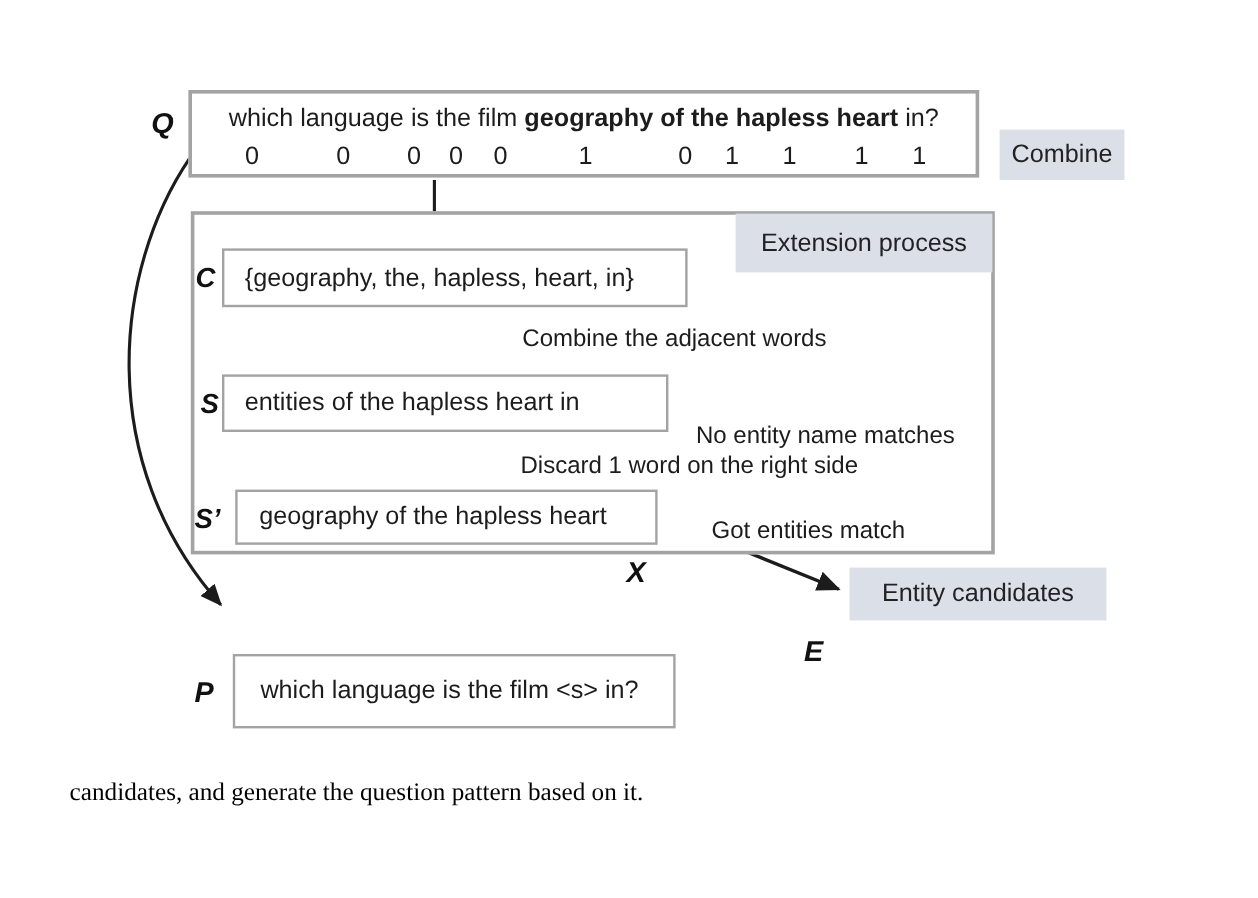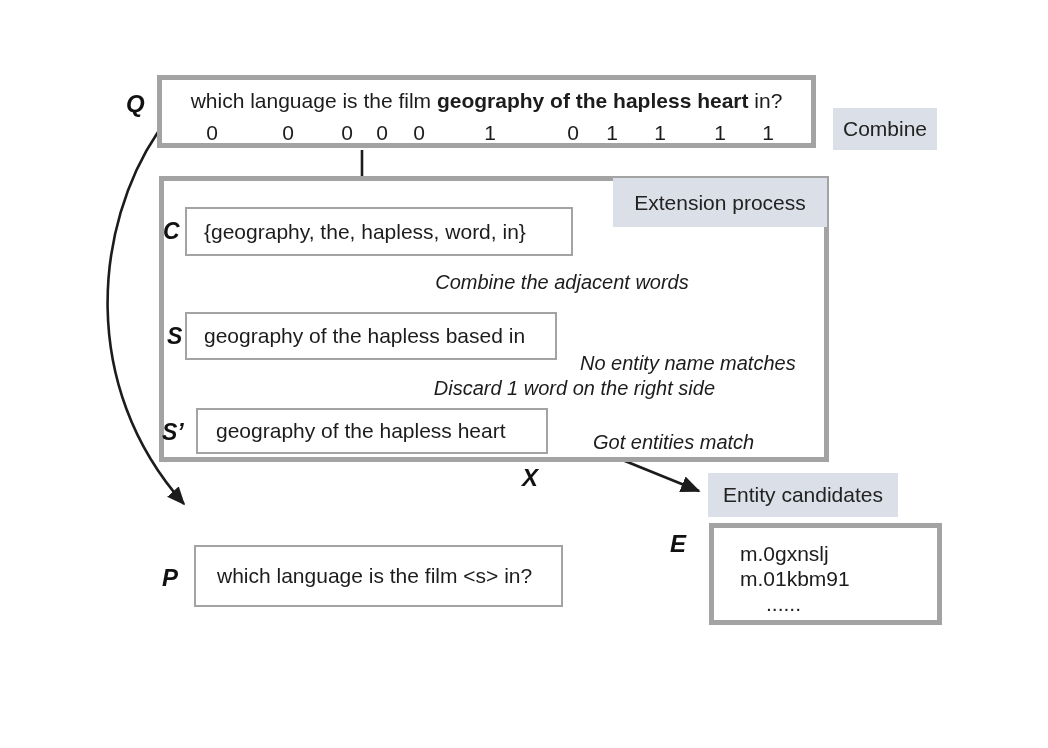--- a/index.html
+++ b/index.html
@@ -1,26 +1,26 @@
 <!DOCTYPE html>
 <html><head>
 <meta charset="utf-8">
 <style>
   html,body{margin:0;padding:0;background:#ffffff;}
   .canvas{
     position:relative;width:1048px;height:748px;background:#ffffff;
     font-family:"Liberation Sans", sans-serif;color:#1c1c1c;overflow:hidden;
   }
   .abs{position:absolute;}
-  .box{position:absolute;background:#ffffff;border:5px solid #a3a3a3;box-sizing:border-box;}
+  .box{position:absolute;background:#ffffff;border:3px solid #a3a3a3;box-sizing:border-box;}
   .box.thin{border-width:2px;}
   .graybox{position:absolute;background:#dbdfe7;box-sizing:border-box;
     display:flex;align-items:center;justify-content:center;font-size:21px;color:#222;}
   .vlabel{position:absolute;font-weight:bold;font-style:italic;font-size:24px;color:#111;}
-  .note{position:absolute;font-style:italic;font-size:20px;color:#1c1c1c;white-space:nowrap;}
+  .note{position:absolute;font-size:20px;color:#1c1c1c;white-space:nowrap;}
   .boxtext{display:flex;align-items:center;height:100%;font-size:21px;white-space:nowrap;}
   svg.overlay{position:absolute;left:0;top:0;pointer-events:none;}
   .digit{position:absolute;transform:translateX(-50%);font-size:21px;}
   .caption{position:absolute;left:58px;top:646px;width:950px;
     font-family:"Liberation Serif", serif;font-size:21px;line-height:28px;color:#000;}
   .cap-line{text-align:justify;text-align-last:justify;}
   .cap-line.last{text-align-last:left;}
   .elist{font-size:21px;line-height:25px;padding:13px 0 0 26px;}
   .elist .dots{padding-left:26px;}
 </style>
@@ -64,54 +64,48 @@
   </div>
 
   <div class="graybox" style="left:833px;top:108px;width:104px;height:42px;">Combine</div>
 
   <div class="box" style="left:159px;top:176px;width:670px;height:286px;"></div>
 
   <div class="graybox" style="left:613px;top:178px;width:214px;height:49px;">Extension process</div>
 
   <div class="vlabel" style="left:163px;top:218px;font-size:23px;">C</div>
   <div class="box thin" style="left:185px;top:207px;width:388px;height:49px;">
-    <div class="boxtext" style="padding-left:17px;">{geography, the, hapless, word, in}</div>
+    <div class="boxtext" style="padding-left:17px;">{geography, the, hapless, heart, in}</div>
   </div>
 
   <div class="note" style="left:412px;top:271px;width:300px;text-align:center;">Combine the adjacent words</div>
 
   <div class="vlabel" style="left:167px;top:323px;font-size:23px;">S</div>
   <div class="box thin" style="left:185px;top:312px;width:372px;height:48px;">
-    <div class="boxtext" style="padding-left:17px;">geography of the hapless based in</div>
+    <div class="boxtext" style="padding-left:17px;">entities of the hapless heart in</div>
   </div>
 
   <div class="note" style="left:580px;top:328px;margin-top:24px;">No entity name matches</div>
 
   <div class="note" style="left:415px;top:377px;width:300px;text-align:right;">Discard 1 word on the right side</div>
 
   <div class="vlabel" style="left:162px;top:419px;font-size:23px;">S’</div>
   <div class="box thin" style="left:196px;top:408px;width:352px;height:46px;">
     <div class="boxtext" style="padding-left:18px;">geography of the hapless heart</div>
   </div>
 
   <div class="note" style="left:593px;top:431px;">Got entities match</div>
 
   <div class="vlabel" style="left:522px;top:464px;">X</div>
 
   <div class="vlabel" style="left:162px;top:564px;">P</div>
   <div class="box thin" style="left:194px;top:545px;width:369px;height:62px;">
     <div class="boxtext" style="padding-left:21px;">which language is the film &lt;s&gt; in?</div>
   </div>
 
-  <div class="graybox" style="left:708px;top:473px;width:190px;height:44px;">Entity candidates</div>
+  <div class="graybox" style="left:708px;top:473px;width:214px;height:44px;">Entity candidates</div>
   <div class="vlabel" style="left:670px;top:530px;">E</div>
-  <div class="box" style="left:709px;top:523px;width:233px;height:102px;">
-    <div class="elist">
-      <div>m.0gxnslj</div>
-      <div>m.01kbm91</div>
-      <div class="dots">......</div>
-    </div>
-  </div>
 
   <div class="caption">
+    <div class="cap-line last">candidates, and generate the question pattern based on it.</div>
   </div>
 
 </div>
 
 </body></html>

